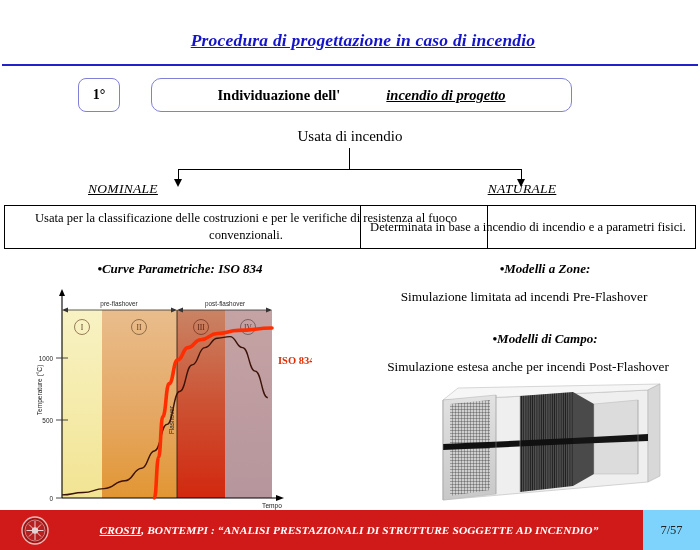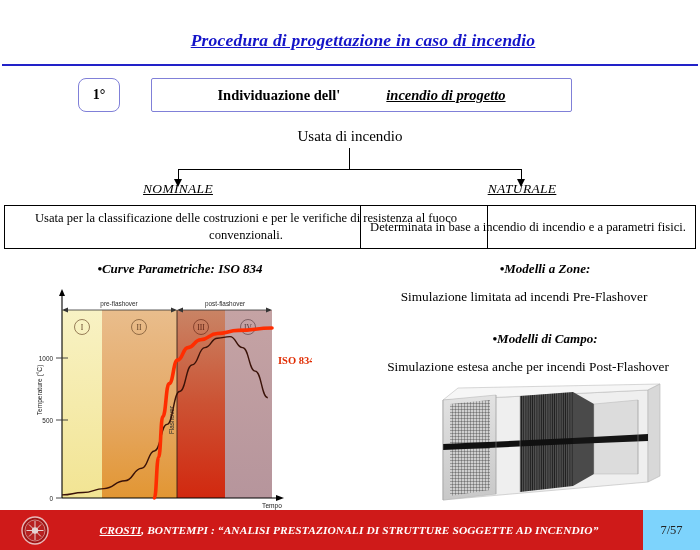--- a/index.html
+++ b/index.html
@@ -65,21 +65,21 @@
     font-weight: bold;
     font-family: "Liberation Serif", serif;
   }
   .step-box {
     position: absolute;
     left: 73px;
     top: 0;
     width: 421px;
     height: 34px;
     border: 1.3px solid #8080d8;
-    border-radius: 2px;
+    border-radius: 10px;
     box-sizing: border-box;
     display: flex;
     align-items: center;
     justify-content: center;
     font-size: 14.5px;
     font-weight: bold;
     white-space: nowrap;
     gap: 46px;
   }
   .step-box .emph {
@@ -116,21 +116,21 @@
   .arrow-r { left: 517px; top: 179px; }
 
   .branch-label {
     position: absolute;
     top: 181px;
     font-size: 13.5px;
     font-style: italic;
     text-decoration: underline;
     letter-spacing: 0.3px;
   }
-  .branch-nominale { left: 88px;  width: 180px; text-align: center; }
+  .branch-nominale { left: 88px;  width: 180px; }
   .branch-naturale { left: 432px; width: 180px; text-align: center; }
 
   
   .desc-box {
     position: absolute;
     top: 205px;
     height: 44px;
     border: 1.2px solid #000000;
     box-sizing: border-box;
     display: flex;

